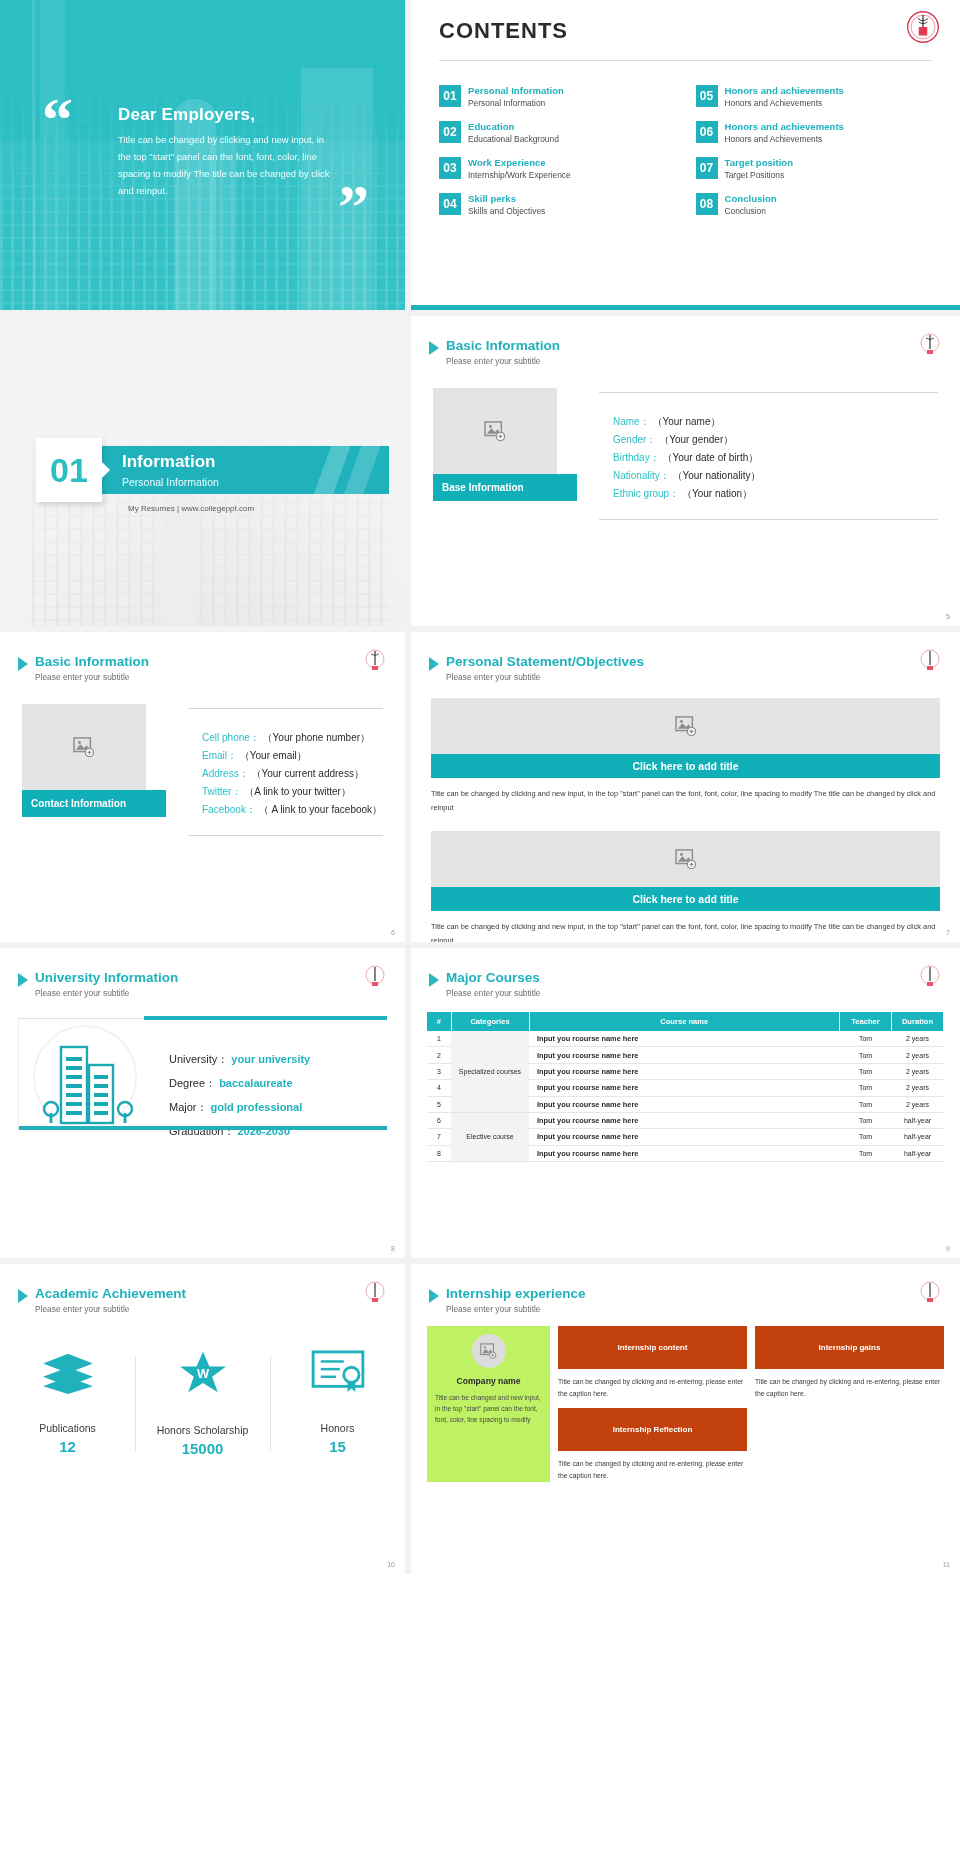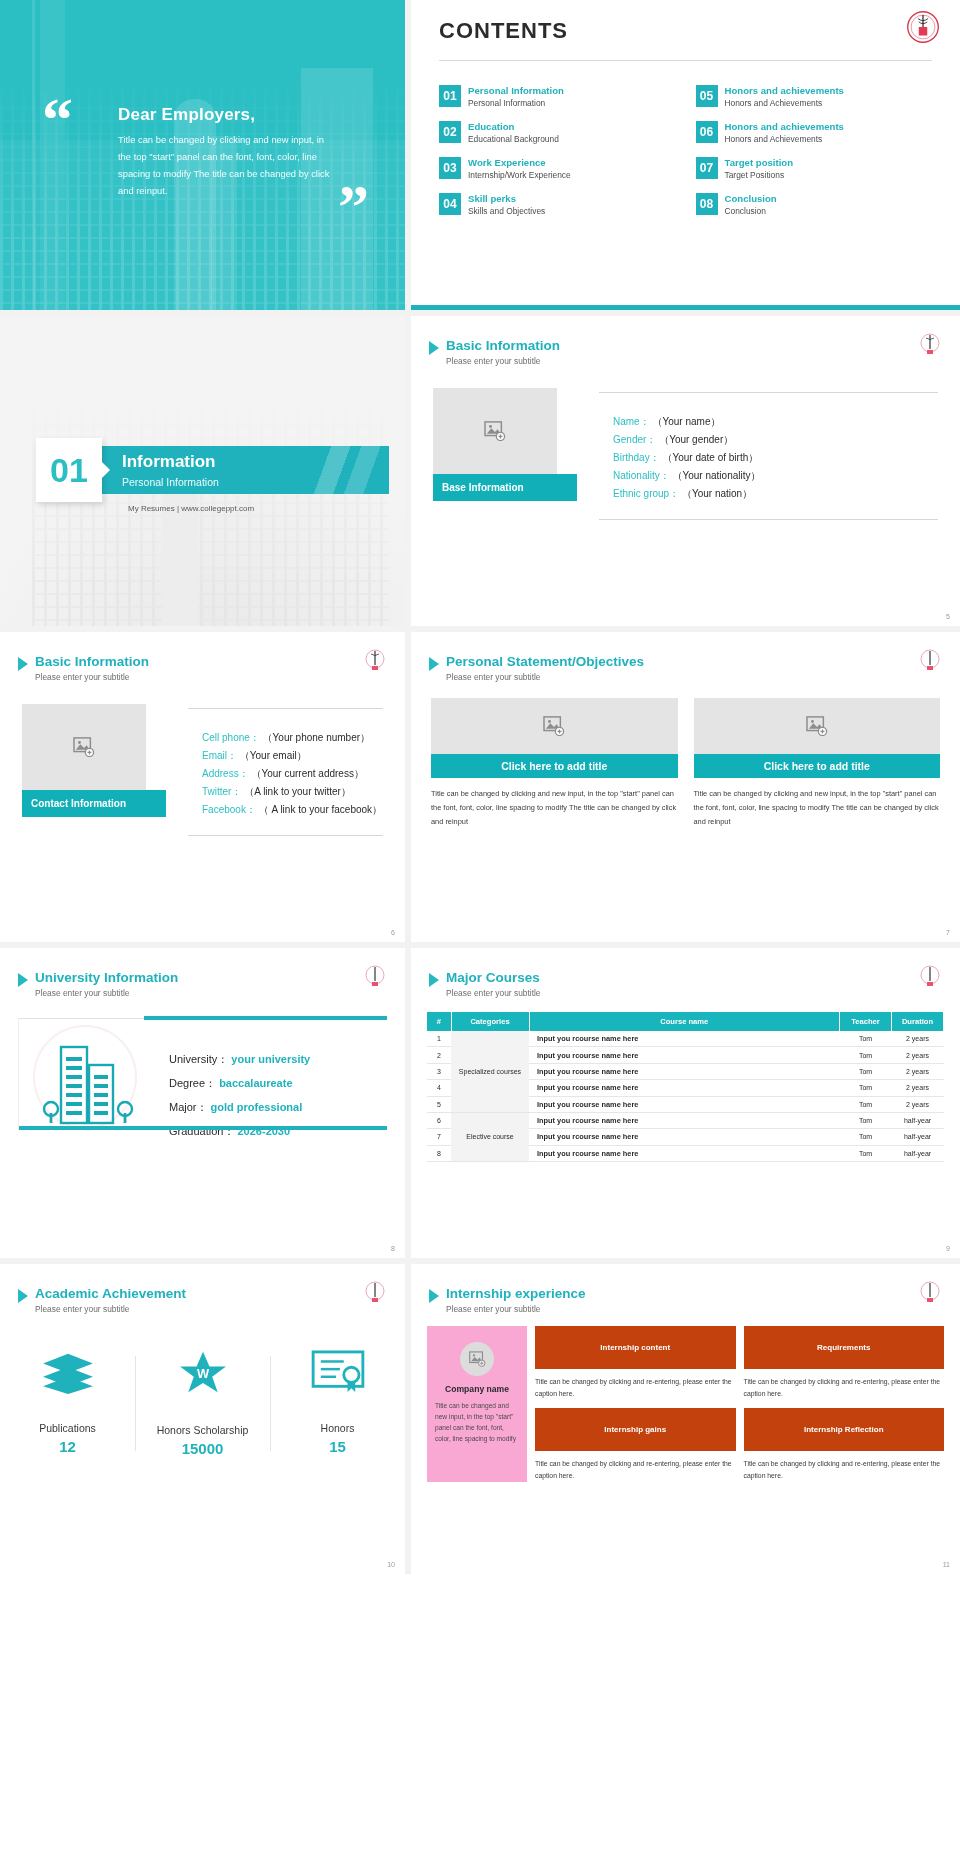--- a/index.html
+++ b/index.html
@@ -178,21 +178,21 @@
     font-size:10px; font-weight:bold; line-height:13px;
     padding:7px 9px;
   }
   .info-list{ flex:1; margin-left:22px; padding-top:4px; }
   .info-rule{ height:1px; background:#d6d6d6; }
   .info-rows{ padding:20px 0 16px 14px; }
   .info-row{ font-size:10px; line-height:18px; color:#2b2b2b; }
   .info-k{ color:#2bbfc4; }
 
   
-  .two-col{ display:flex; gap:16px; padding:16px 20px 0 20px; }
+  .two-col{ display:flex; gap:16px; padding:16px 20px 0 20px;flex-direction:column; }
   .col{ flex:1; }
   .col-img{ height:56px; background:#e4e4e4; display:flex;align-items:center;justify-content:center;}
   .col-btn{ background:#11b0b8; color:#fff; font-size:10.5px; font-weight:bold;
             text-align:center; padding:6px 0; }
   .col-txt{ font-size:7.4px; color:#3a3a3a; line-height:14px; margin-top:9px; }
 
   
   .uni-card{
     margin:20px 18px 0 18px; position:relative;
     border-top:1px solid #e2e2e2; border-left:1px solid #eee;
@@ -232,21 +232,21 @@
   .ach{ display:flex; margin-top:36px; }
   .ach-c{ flex:1; text-align:center; position:relative; }
   .ach-c + .ach-c:before{
     content:""; position:absolute; left:0; top:6px; bottom:6px; width:1px; background:#e5e5e5;
   }
   .ach-l{ font-size:10.5px; color:#3a3a3a; margin-top:24px; }
   .ach-n{ font-size:15px; color:#1fb2bd; font-weight:bold; margin-top:4px; }
 
   
   .intern{ display:flex; gap:8px; padding:12px 16px 0 16px; }
-  .intern-left{ width:100px; background:#f9a8d4; padding:16px 8px; }
+  .intern-left{ width:123px; background:#bef264; padding:8px 8px; }
   .intern-av{ width:34px;height:34px;border-radius:50%;background:#dcdcdc;margin:0 auto;
               display:flex;align-items:center;justify-content:center;}
   .intern-cn{ font-size:8.6px; font-weight:bold; color:#2b2b2b; text-align:center; margin-top:8px;}
   .intern-ct{ font-size:6.6px; color:#4a4a4a; line-height:11px; margin-top:6px;}
   .intern-right{ flex:1; display:grid; grid-template-columns:1fr 1fr; gap:8px; }
   .ibox-h{ background:#c2410c; color:#fff; font-size:8px; font-weight:bold; text-align:center; padding:17px 0;}
   .ibox-b{ font-size:6.8px; color:#3a3a3a; line-height:12px; margin-top:7px;}
 
   .ico-img{ width:22px; height:20px; }
 </style>
@@ -773,24 +773,20 @@
         </div>
         <div class="intern-cn">Company name</div>
         <div class="intern-ct">Title can be changed and new input, in the top "start" panel can the font, font, color, line spacing to modify</div>
       </div>
       <div class="intern-right">
         <div>
           <div class="ibox-h">Internship content</div>
           <div class="ibox-b">Title can be changed by clicking and re-entering, please enter the caption here.</div>
         </div>
         <div>
-          <div class="ibox-h">Requirements</div>
-          <div class="ibox-b">Title can be changed by clicking and re-entering, please enter the caption here.</div>
-        </div>
-        <div>
           <div class="ibox-h">Internship gains</div>
           <div class="ibox-b">Title can be changed by clicking and re-entering, please enter the caption here.</div>
         </div>
         <div>
           <div class="ibox-h">Internship Reflection</div>
           <div class="ibox-b">Title can be changed by clicking and re-entering, please enter the caption here.</div>
         </div>
       </div>
     </div>
     <div class="pagenum">11</div>

